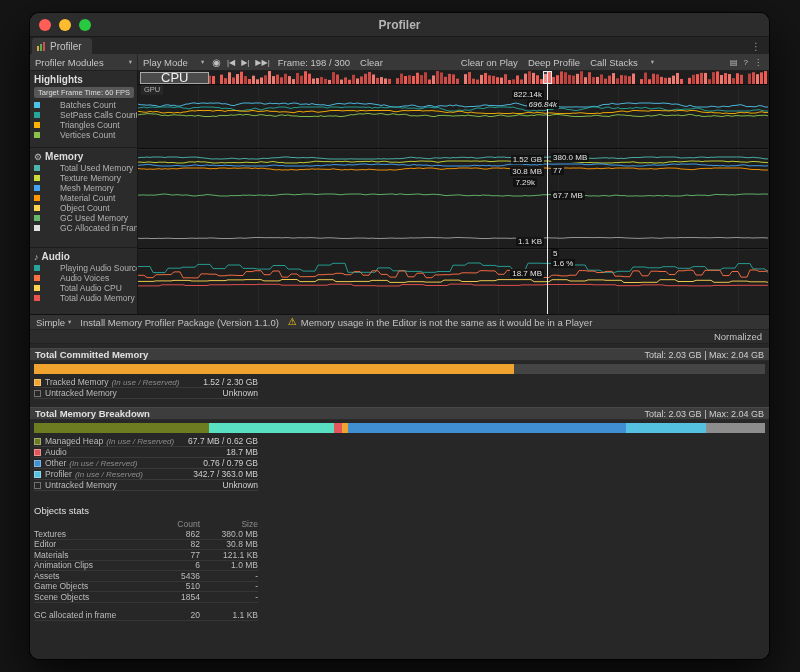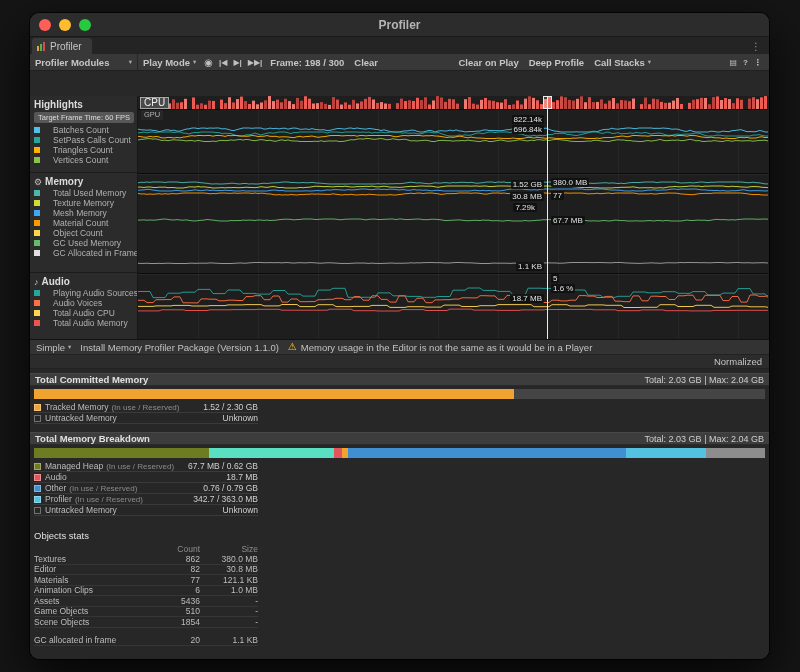--- a/index.html
+++ b/index.html
@@ -16,42 +16,42 @@
     font-size:12px;font-weight:700;color:#b4b4b4;}
   
   .tabbar{height:17px;background:#242424;display:flex;align-items:flex-end;flex:none;padding-left:2px;}
   .tab{height:16px;background:#383838;border-radius:3px 3px 0 0;display:flex;align-items:center;gap:4px;
     padding:0 10px 0 5px;font-size:10px;color:#c6c6c6;}
   .tab svg{width:9px;height:9px;}
   .tab-kebab{margin-left:auto;color:#9a9a9a;font-size:10px;padding:0 8px 2px 0;}
   
   .toolbar{height:17px;background:#383838;border-bottom:1px solid #202020;display:flex;align-items:center;
     font-size:9.5px;color:#c6c6c6;flex:none;padding-right:4px;}
-  .tbtn{display:flex;align-items:center;gap:3px;padding:0 5px;height:100%;white-space:nowrap;cursor:default;font-weight:bold;}
+  .tbtn{display:flex;align-items:center;gap:13px;padding:0 5px;height:100%;white-space:nowrap;cursor:default;}
   .modules-dd{width:108px;justify-content:space-between;border-right:1px solid #262626;}
   .caret{font-size:6.5px;color:#aaa;}
   .ticon{font-size:8px;color:#c0c0c0;padding:0 3px;}
   .ticon.big{font-size:10px;}
   .push{margin-left:auto;}
   
-  .main{height:244px;display:flex;flex:none;background:#1e1e1e;border-bottom:1px solid #111;margin-top:25px;}
+  .main{height:244px;display:flex;flex:none;background:#1e1e1e;border-bottom:1px solid #111;}
   .modules{width:108px;flex:none;background:#2b2b2b;border-right:1px solid #171717;font-size:9px;overflow:hidden;}
   .mod-sec{overflow:hidden;border-bottom:1px solid #1c1c1c;}
   .mod-sec.h1{height:77px;}.mod-sec.h2{height:100px;}.mod-sec.h3{height:67px;}
   .mod-header{display:flex;align-items:center;gap:3px;font-size:10px;font-weight:700;color:#dcdcdc;padding:3px 4px 1px 4px;}
   .mod-icon{font-size:9px;color:#bdbdbd;font-weight:400;}
   .tft-btn{display:inline-block;margin:1px 0 2px 4px;background:#575757;color:#ddd;font-size:7.5px;
     padding:1px 4px;border-radius:2px;line-height:9px;}
-  .legend-item{display:flex;align-items:center;gap:13px;padding:0 4px;height:10px;color:#b2b2b2;}
+  .legend-item{display:flex;align-items:center;gap:20px;padding:0 4px;height:10px;color:#b2b2b2;}
   .swatch{width:6px;height:6px;flex:none;}
   .legend-label{white-space:nowrap;font-size:8.5px;}
   .chart-area{position:relative;flex:1;background:#1e1e1e;overflow:hidden;}
   .chart-area svg{position:absolute;left:0;top:0;}
-  .cpu-chip{position:absolute;left:2px;top:1px;font-size:10px;line-height:10px;color:#f2f2f2;background:#4a4a4a;
-    border:1px solid #a8a8a8;padding:0 3px;z-index:6;}
+  .cpu-chip{position:absolute;left:2px;top:1px;font-size:13px;line-height:10px;color:#f2f2f2;background:#4a4a4a;
+    border:1px solid #a8a8a8;padding:0 20px;z-index:6;}
   .gpu-chip{position:absolute;left:3px;top:14px;font-size:7.5px;line-height:10px;color:#b2b2b2;background:#272727;
     padding:0 3px;z-index:6;}
   .playhead{position:absolute;top:0;bottom:0;width:1px;background:#ececec;z-index:3;}
   .playhead-cap{position:absolute;top:0;width:9px;height:13px;border:1px solid #eaeaea;background:rgba(255,255,255,.12);z-index:4;}
   .chart-badge{position:absolute;z-index:5;font-size:8px;line-height:9px;padding:0 2px;background:rgba(16,16,16,.92);
     color:#e2e2e2;border-radius:1px;white-space:nowrap;}
   
   .detail-toolbar{height:15px;background:#333;border-bottom:1px solid #222;display:flex;align-items:center;
     gap:9px;font-size:9.5px;color:#c2c2c2;padding:0 6px;flex:none;}
   .dt-dd{display:flex;align-items:center;gap:3px;}
@@ -65,21 +65,21 @@
     display:flex;align-items:center;justify-content:space-between;padding:0 5px;}
   .sec-header .t{font-weight:700;color:#e0e0e0;font-size:9.5px;}
   .sec-header .totals{font-size:9px;color:#cfcfcf;}
   .mt4{margin-top:4px;}.mt8{margin-top:8px;}
   .membar{height:10px;margin:3px 4px;display:flex;background:#3a3a3a;overflow:hidden;}
   .membar .seg{height:100%;flex:none;}
   .legend-table{margin:0 4px;width:224px;text-align:right;}
   .lrow{display:flex;align-items:center;height:11px;border-bottom:1px solid #3a3a3a;font-size:8.5px;color:#bdbdbd;}
   .lrow .sw{width:7px;height:7px;border:1px solid rgba(255,255,255,.35);margin-right:4px;flex:none;background:transparent;}
   .lrow .lab{white-space:nowrap;}
-  .lrow .note{color:#8c8c8c;margin-left:3px;font-size:8px;white-space:nowrap;}
+  .lrow .note{color:#8c8c8c;font-style:italic;margin-left:3px;font-size:8px;white-space:nowrap;}
   .lrow .val{margin-left:auto;color:#d0d0d0;white-space:nowrap;}
   .obj{margin:14px 4px 0 4px;width:224px;font-size:8.5px;}
   .obj-title{font-weight:400;color:#e0e0e0;font-size:9.5px;margin-bottom:3px;}
   .obj-head{display:flex;height:10px;color:#8d8d8d;align-items:center;}
   .obj-row{display:flex;height:10.5px;align-items:center;border-bottom:1px solid #363636;color:#bdbdbd;}
   .c-label{flex:1;white-space:nowrap;}
   .c-count{width:46px;text-align:right;}
   .c-size{width:58px;text-align:right;}
   .gc-row{margin-top:8px;}
 </style>
@@ -404,21 +404,21 @@
           <polyline points="0,195.5 3,195.5 6,195.5 9,195.5 12,195.5 15,201.6 18,201.6 21,201.6 24,201.6 27,201.6 30,197.2 33,197.2 36,197.2 39,197.2 42,197.2 45,196.2 48,196.2 51,196.2 54,196.2 57,196.2 60,193.4 63,193.4 66,193.4 69,193.4 72,193.4 75,197.6 78,197.6 81,197.6 84,197.6 87,197.6 90,194.0 93,194.0 96,194.0 99,194.0 102,194.0 105,197.4 108,197.4 111,197.4 114,197.4 117,197.4 120,198.1 123,198.1 126,198.1 129,198.1 132,198.1 135,194.5 138,194.5 141,194.5 144,194.5 147,194.5 150,198.1 153,198.1 156,198.1 159,198.1 162,198.1 165,200.1 168,200.1 171,200.1 174,200.1 177,200.1 180,194.1 183,194.1 186,194.1 189,194.1 192,194.1 195,192.3 198,192.3 201,192.3 204,192.3 207,192.3 210,201.3 213,201.3 216,201.3 219,201.3 222,201.3 225,201.3 228,201.3 231,201.3 234,201.3 237,201.3 240,196.9 243,196.9 246,196.9 249,196.9 252,196.9 255,199.8 258,199.8 261,199.8 264,199.8 267,199.8 270,200.4 273,200.4 276,200.4 279,200.4 282,200.4 285,201.3 288,201.3 291,201.3 294,201.3 297,201.3 300,200.5 303,200.5 306,200.5 309,200.5 312,200.5 315,194.2 318,194.2 321,194.2 324,194.2 327,194.2 330,192.0 333,192.0 336,192.0 339,192.0 342,192.0 345,194.4 348,194.4 351,194.4 354,194.4 357,194.4 360,195.4 363,195.4 366,195.4 369,195.4 372,195.4 375,199.0 378,199.0 381,199.0 384,199.0 387,199.0 390,192.2 393,192.2 396,192.2 399,192.2 402,192.2 405,192.4 408,192.4 411,192.4 414,192.4 417,192.4 420,194.9 423,194.9 426,194.9 429,194.9 432,194.9 435,194.0 438,194.0 441,194.0 444,194.0 447,194.0 450,199.2 453,199.2 456,199.2 459,199.2 462,199.2 465,201.3 468,201.3 471,201.3 474,201.3 477,201.3 480,200.3 483,200.3 486,200.3 489,200.3 492,200.3 495,196.0 498,196.0 501,196.0 504,196.0 507,196.0 510,196.8 513,196.8 516,196.8 519,196.8 522,196.8 525,195.7 528,195.7 531,195.7 534,195.7 537,195.7 540,197.3 543,197.3 546,197.3 549,197.3 552,197.3 555,195.6 558,195.6 561,195.6 564,195.6 567,195.6 570,199.0 573,199.0 576,199.0 579,199.0 582,199.0 585,197.1 588,197.1 591,197.1 594,197.1 597,197.1 600,192.6 603,192.6 606,192.6 609,192.6 612,192.6 615,197.9 618,197.9 621,197.9 624,197.9 627,197.9 630,201.8" fill="none" stroke="#26a69a" stroke-width="1" opacity="0.92"></polyline>
           <polyline points="0,204.3 3,204.3 6,204.3 9,206.6 12,206.6 15,206.6 18,203.7 21,203.7 24,203.7 27,203.6 30,203.6 33,203.6 36,200.9 39,200.9 42,200.9 45,206.8 48,206.8 51,206.8 54,206.9 57,206.9 60,206.9 63,202.9 66,202.9 69,202.9 72,203.2 75,203.2 78,203.2 81,204.8 84,204.8 87,204.8 90,204.2 93,204.2 96,204.2 99,204.5 102,204.5 105,204.5 108,200.6 111,200.6 114,200.6 117,199.7 120,199.7 123,199.7 126,203.7 129,203.7 132,203.7 135,200.0 138,200.0 141,200.0 144,206.1 147,206.1 150,206.1 153,203.0 156,203.0 159,203.0 162,205.7 165,205.7 168,205.7 171,205.6 174,205.6 177,205.6 180,203.7 183,203.7 186,203.7 189,203.3 192,203.3 195,203.3 198,202.3 201,202.3 204,202.3 207,203.7 210,203.7 213,203.7 216,200.6 219,200.6 222,200.6 225,204.2 228,204.2 231,204.2 234,199.8 237,199.8 240,199.8 243,203.4 246,203.4 249,203.4 252,206.1 255,206.1 258,206.1 261,199.9 264,199.9 267,199.9 270,205.8 273,205.8 276,205.8 279,202.2 282,202.2 285,202.2 288,206.7 291,206.7 294,206.7 297,203.9 300,203.9 303,203.9 306,203.7 309,203.7 312,203.7 315,203.1 318,203.1 321,203.1 324,201.8 327,201.8 330,201.8 333,201.9 336,201.9 339,201.9 342,199.7 345,199.7 348,199.7 351,199.9 354,199.9 357,199.9 360,203.3 363,203.3 366,203.3 369,199.4 372,199.4 375,199.4 378,199.3 381,199.3 384,199.3 387,199.5 390,199.5 393,199.5 396,199.6 399,199.6 402,199.6 405,206.5 408,206.5 411,206.5 414,204.2 417,204.2 420,204.2 423,204.9 426,204.9 429,204.9 432,204.2 435,204.2 438,204.2 441,199.6 444,199.6 447,199.6 450,200.1 453,200.1 456,200.1 459,201.5 462,201.5 465,201.5 468,200.4 471,200.4 474,200.4 477,205.2 480,205.2 483,205.2 486,205.7 489,205.7 492,205.7 495,199.9 498,199.9 501,199.9 504,204.8 507,204.8 510,204.8 513,200.2 516,200.2 519,200.2 522,200.5 525,200.5 528,200.5 531,203.5 534,203.5 537,203.5 540,199.8 543,199.8 546,199.8 549,199.2 552,199.2 555,199.2 558,204.0 561,204.0 564,204.0 567,199.3 570,199.3 573,199.3 576,199.3 579,199.3 582,199.3 585,204.6 588,204.6 591,204.6 594,200.5 597,200.5 600,200.5 603,206.1 606,206.1 609,206.1 612,199.0 615,199.0 618,199.0 621,200.4 624,200.4 627,200.4 630,199.7" fill="none" stroke="#ff7043" stroke-width="1" opacity="0.92"></polyline>
           <polyline points="0,210.4 3,210.4 6,210.4 9,210.4 12,210.4 15,210.4 18,209.9 21,209.9 24,209.9 27,209.9 30,209.9 33,209.9 36,209.4 39,209.4 42,209.4 45,209.4 48,209.4 51,209.4 54,210.0 57,210.0 60,210.0 63,210.0 66,210.0 69,210.0 72,209.6 75,209.6 78,209.6 81,209.6 84,209.6 87,209.6 90,208.9 93,208.9 96,208.9 99,208.9 102,208.9 105,208.9 108,208.6 111,208.6 114,208.6 117,208.6 120,208.6 123,208.6 126,209.9 129,209.9 132,209.9 135,209.9 138,209.9 141,209.9 144,208.5 147,208.5 150,208.5 153,208.5 156,208.5 159,208.5 162,210.6 165,210.6 168,210.6 171,210.6 174,210.6 177,210.6 180,208.7 183,208.7 186,208.7 189,208.7 192,208.7 195,208.7 198,210.6 201,210.6 204,210.6 207,210.6 210,210.6 213,210.6 216,210.4 219,210.4 222,210.4 225,210.4 228,210.4 231,210.4 234,209.4 237,209.4 240,209.4 243,209.4 246,209.4 249,209.4 252,211.4 255,211.4 258,211.4 261,211.4 264,211.4 267,211.4 270,210.7 273,210.7 276,210.7 279,210.7 282,210.7 285,210.7 288,211.1 291,211.1 294,211.1 297,211.1 300,211.1 303,211.1 306,209.1 309,209.1 312,209.1 315,209.1 318,209.1 321,209.1 324,210.5 327,210.5 330,210.5 333,210.5 336,210.5 339,210.5 342,209.7 345,209.7 348,209.7 351,209.7 354,209.7 357,209.7 360,208.6 363,208.6 366,208.6 369,208.6 372,208.6 375,208.6 378,208.6 381,208.6 384,208.6 387,208.6 390,208.6 393,208.6 396,210.7 399,210.7 402,210.7 405,210.7 408,210.7 411,210.7 414,208.7 417,208.7 420,208.7 423,208.7 426,208.7 429,208.7 432,210.0 435,210.0 438,210.0 441,210.0 444,210.0 447,210.0 450,208.9 453,208.9 456,208.9 459,208.9 462,208.9 465,208.9 468,209.3 471,209.3 474,209.3 477,209.3 480,209.3 483,209.3 486,211.5 489,211.5 492,211.5 495,211.5 498,211.5 501,211.5 504,211.3 507,211.3 510,211.3 513,211.3 516,211.3 519,211.3 522,208.7 525,208.7 528,208.7 531,208.7 534,208.7 537,208.7 540,210.5 543,210.5 546,210.5 549,210.5 552,210.5 555,210.5 558,209.3 561,209.3 564,209.3 567,209.3 570,209.3 573,209.3 576,211.3 579,211.3 582,211.3 585,211.3 588,211.3 591,211.3 594,210.1 597,210.1 600,210.1 603,210.1 606,210.1 609,210.1 612,210.8 615,210.8 618,210.8 621,210.8 624,210.8 627,210.8 630,211.3" fill="none" stroke="#ffd54f" stroke-width="1" opacity="0.92"></polyline>
           <polyline points="0,214.9 3,214.9 6,214.9 9,214.9 12,214.9 15,214.9 18,214.9 21,214.9 24,213.8 27,213.8 30,213.8 33,213.8 36,213.8 39,213.8 42,213.8 45,213.8 48,214.5 51,214.5 54,214.5 57,214.5 60,214.5 63,214.5 66,214.5 69,214.5 72,213.8 75,213.8 78,213.8 81,213.8 84,213.8 87,213.8 90,213.8 93,213.8 96,213.6 99,213.6 102,213.6 105,213.6 108,213.6 111,213.6 114,213.6 117,213.6 120,213.3 123,213.3 126,213.3 129,213.3 132,213.3 135,213.3 138,213.3 141,213.3 144,214.2 147,214.2 150,214.2 153,214.2 156,214.2 159,214.2 162,214.2 165,214.2 168,214.2 171,214.2 174,214.2 177,214.2 180,214.2 183,214.2 186,214.2 189,214.2 192,213.2 195,213.2 198,213.2 201,213.2 204,213.2 207,213.2 210,213.2 213,213.2 216,214.7 219,214.7 222,214.7 225,214.7 228,214.7 231,214.7 234,214.7 237,214.7 240,215.0 243,215.0 246,215.0 249,215.0 252,215.0 255,215.0 258,215.0 261,215.0 264,213.6 267,213.6 270,213.6 273,213.6 276,213.6 279,213.6 282,213.6 285,213.6 288,214.5 291,214.5 294,214.5 297,214.5 300,214.5 303,214.5 306,214.5 309,214.5 312,213.1 315,213.1 318,213.1 321,213.1 324,213.1 327,213.1 330,213.1 333,213.1 336,214.1 339,214.1 342,214.1 345,214.1 348,214.1 351,214.1 354,214.1 357,214.1 360,214.4 363,214.4 366,214.4 369,214.4 372,214.4 375,214.4 378,214.4 381,214.4 384,213.9 387,213.9 390,213.9 393,213.9 396,213.9 399,213.9 402,213.9 405,213.9 408,213.5 411,213.5 414,213.5 417,213.5 420,213.5 423,213.5 426,213.5 429,213.5 432,213.4 435,213.4 438,213.4 441,213.4 444,213.4 447,213.4 450,213.4 453,213.4 456,213.8 459,213.8 462,213.8 465,213.8 468,213.8 471,213.8 474,213.8 477,213.8 480,214.7 483,214.7 486,214.7 489,214.7 492,214.7 495,214.7 498,214.7 501,214.7 504,213.9 507,213.9 510,213.9 513,213.9 516,213.9 519,213.9 522,213.9 525,213.9 528,214.7 531,214.7 534,214.7 537,214.7 540,214.7 543,214.7 546,214.7 549,214.7 552,214.9 555,214.9 558,214.9 561,214.9 564,214.9 567,214.9 570,214.9 573,214.9 576,214.4 579,214.4 582,214.4 585,214.4 588,214.4 591,214.4 594,214.4 597,214.4 600,214.3 603,214.3 606,214.3 609,214.3 612,214.3 615,214.3 618,214.3 621,214.3 624,214.3 627,214.3 630,214.3" fill="none" stroke="#ef5350" stroke-width="1" opacity="0.92"></polyline>
         </svg>
       <div class="cpu-chip">CPU</div>
       <div class="gpu-chip">GPU</div>
       <div class="playhead" id="playhead" style="left: 409px;"></div>
       <div class="playhead-cap" id="playhead-cap" style="left: 405px;"></div>
     <div class="chart-badge" style="top: 19px; right: 225px;">822.14k</div>
-        <div class="chart-badge" style="top: 29px; right: 225px;">696.84k</div>
+        <div class="chart-badge" style="top: 29px; right: 210px; font-style: italic;">696.84k</div>
         <div class="chart-badge" style="top: 84px; right: 225px;">1.52 GB</div>
         <div class="chart-badge" style="top: 96px; right: 225px;">30.8 MB</div>
         <div class="chart-badge" style="top: 107px; right: 232px;">7.29k</div>
         <div class="chart-badge" style="top: 166px; right: 225px;">1.1 KB</div>
         <div class="chart-badge" style="top: 198px; right: 225px;">18.7 MB</div>
         <div class="chart-badge" style="top: 82px; left: 413px;">380.0 MB</div>
         <div class="chart-badge" style="top: 95px; left: 413px;">77</div>
         <div class="chart-badge" style="top: 120px; left: 413px;">67.7 MB</div>
         <div class="chart-badge" style="top: 178px; left: 413px;">5</div>
         <div class="chart-badge" style="top: 188px; left: 413px;">1.6 %</div>

